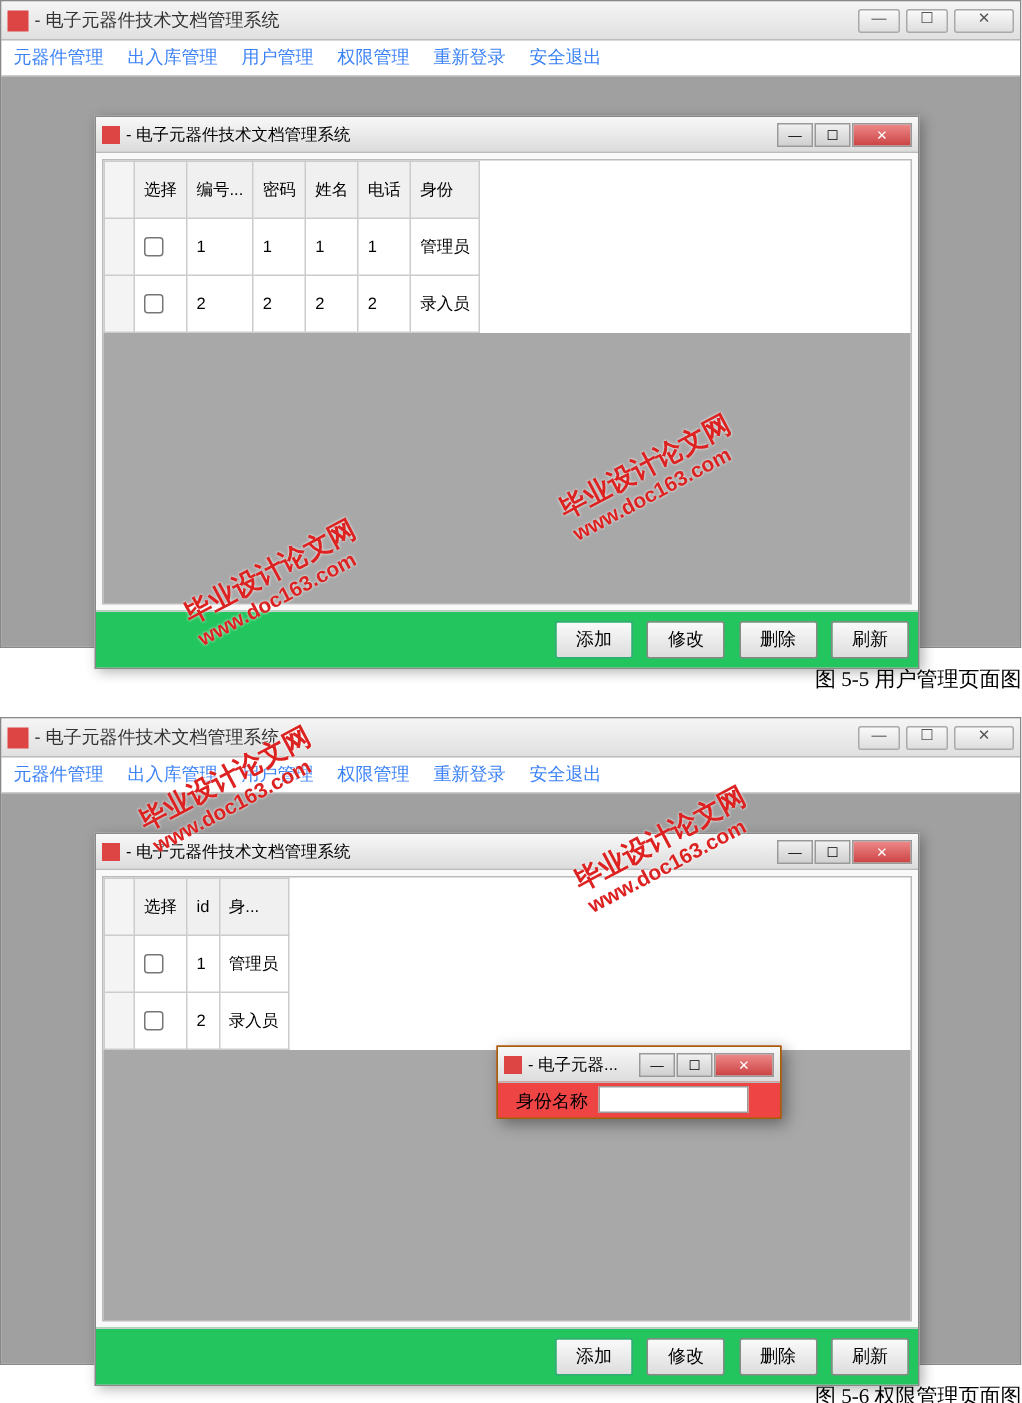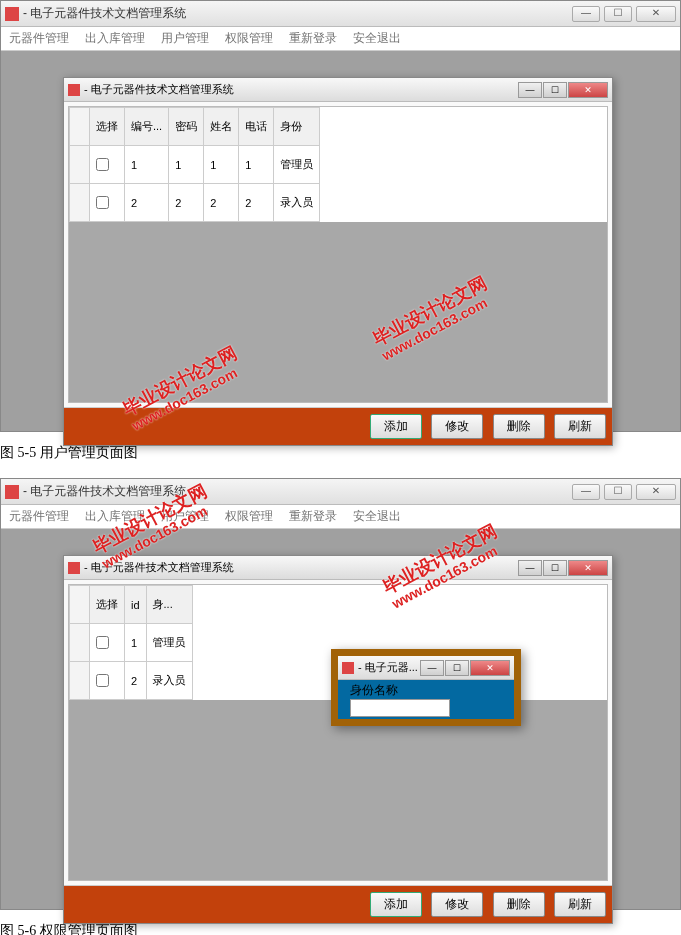--- a/index.html
+++ b/index.html
@@ -6,45 +6,45 @@
 body { font-family: "Microsoft YaHei", SimSun, sans-serif; font-size: 12px; background: #fff; width: 681px; }
 .screenshot-block { border: 1px solid #888; margin-bottom: 4px; position: relative; }
 .main-window { background: #a8a8a8; position: relative; }
 .titlebar { background: linear-gradient(to bottom, #f5f5f5, #e0e0e0); border-bottom: 1px solid #bbb; height: 26px; display: flex; align-items: center; padding: 0 4px; }
 .titlebar-icon { width: 14px; height: 14px; background: #d44; margin-right: 4px; display: inline-block; }
 .titlebar-text { flex: 1; font-size: 12px; color: #333; }
 .window-controls { display: flex; gap: 4px; }
 .win-btn { width: 28px; height: 16px; border: 1px solid #aaa; background: linear-gradient(to bottom,#fafafa,#ddd); border-radius: 2px; font-size: 10px; text-align: center; line-height: 12px; color: #555; cursor: pointer; }
 .win-btn.close { width: 40px; }
 .menubar { background: #fff; border-bottom: 1px solid #ccc; height: 24px; display: flex; align-items: center; padding: 0 8px; gap: 16px; }
-.menu-item { color: #737373; cursor: pointer; font-size: 12px; }
+.menu-item { color: #3b82f6; cursor: pointer; font-size: 12px; }
 .mdi-client { background: #a0a0a0; position: relative; }
 .child-window { position: absolute; background: #f0f0f0; border: 1px solid #888; box-shadow: 2px 2px 8px rgba(0,0,0,0.3); }
 .child-titlebar { background: linear-gradient(to bottom,#f8f8f8,#dcdcdc); height: 24px; display: flex; align-items: center; padding: 0 4px; border-bottom: 1px solid #bbb; }
 .child-titlebar .titlebar-icon { width: 12px; height: 12px; }
 .child-titlebar-text { flex: 1; font-size: 11px; }
 .child-controls { display: flex; }
 .child-btn { width: 24px; height: 16px; border: 1px solid #999; background: linear-gradient(to bottom,#f0f0f0,#d0d0d0); font-size: 9px; text-align: center; line-height: 14px; margin-left: 1px; cursor: pointer; }
 .child-btn.cx { background: linear-gradient(to bottom,#e88,#c44); color: #fff; width: 40px; }
 .child-body { background: #f9f9f9; padding: 4px; }
 .datagrid { background: #fff; border: 1px solid #bbb; }
 .datagrid table { border-collapse: collapse; width: auto; }
 .datagrid th, .datagrid td { border: 1px solid #ccc; padding: 2px 6px; height: 38px; font-size: 11px; font-weight: normal; text-align: left; background: #fff; }
 .datagrid th { background: #f0f0f0; }
 .datagrid .rowhead { background: #f4f4f4; width: 20px; }
 .datagrid input[type=checkbox] { vertical-align: middle; }
 .grid-filler { background: #a8a8a8; }
-.button-bar { background: #c2410c; padding: 6px; text-align: right; border-top: 1px solid #ccc; }
+.button-bar { background: #22c55e; padding: 6px; text-align: right; border-top: 1px solid #ccc; }
 .action-btn { display: inline-block; min-width: 52px; padding: 3px 10px; border: 1px solid #888; background: linear-gradient(to bottom,#fafafa,#ddd); border-radius: 2px; margin-left: 6px; font-size: 12px; cursor: pointer; text-align: center; }
 .action-btn.primary { border-color: #3a7; }
-.dialog { position: absolute; background: #0369a1; border: 7px solid #a16207; box-shadow: 3px 3px 10px rgba(0,0,0,0.4); }
+.dialog { position: absolute; background: #ef4444; border: 1px solid #a16207; box-shadow: 3px 3px 10px rgba(0,0,0,0.4); margin-top: 48px; }
 .dialog-body { padding: 2px 12px; font-size: 12px; }
 .dialog-body label { margin-right: 4px; }
 .dialog-body input[type=text] { width: 100px; border: 1px solid #999; height: 18px; padding: 1px 2px; }
-.caption { text-align: left; font-size: 14px; padding: 8px 0 16px; font-family: SimSun, serif; }
+.caption { text-align: right; font-size: 14px; padding: 8px 0 16px; font-family: SimSun, serif; }
 .watermark { position: absolute; color: #d22; font-weight: bold; font-size: 16px; transform: rotate(-28deg); pointer-events: none; line-height: 1.1; text-shadow: 0 0 2px #fff; }
 .watermark .wm-cn { font-size: 18px; }
 .watermark .wm-url { font-size: 14px; }
 </style>
 </head>
 <body>
 
 <div class="screenshot-block">
  <div class="main-window">
   <div class="titlebar">

